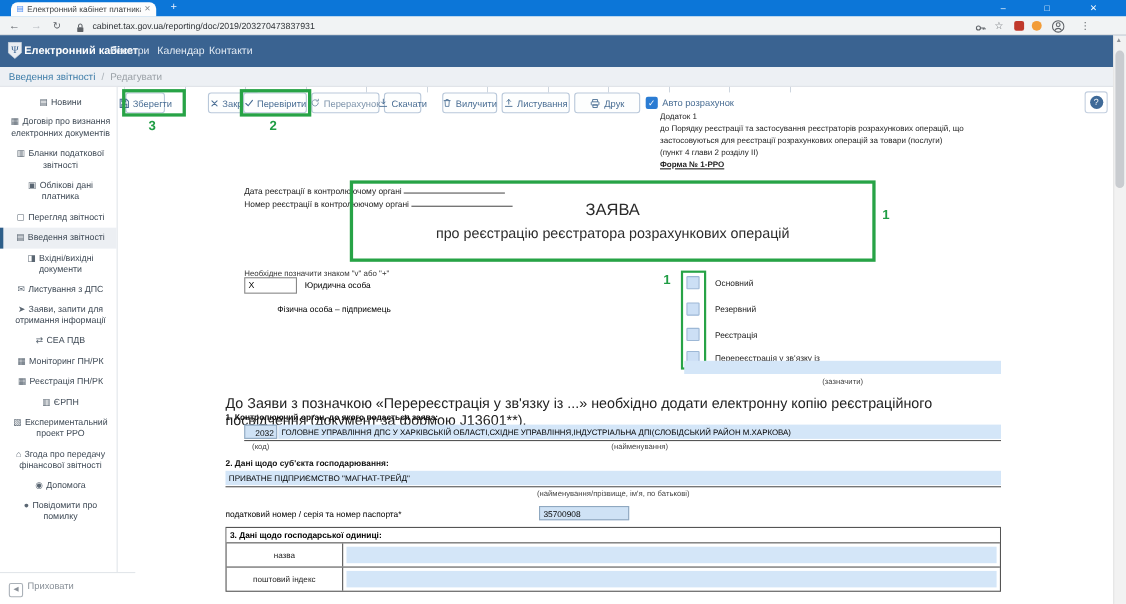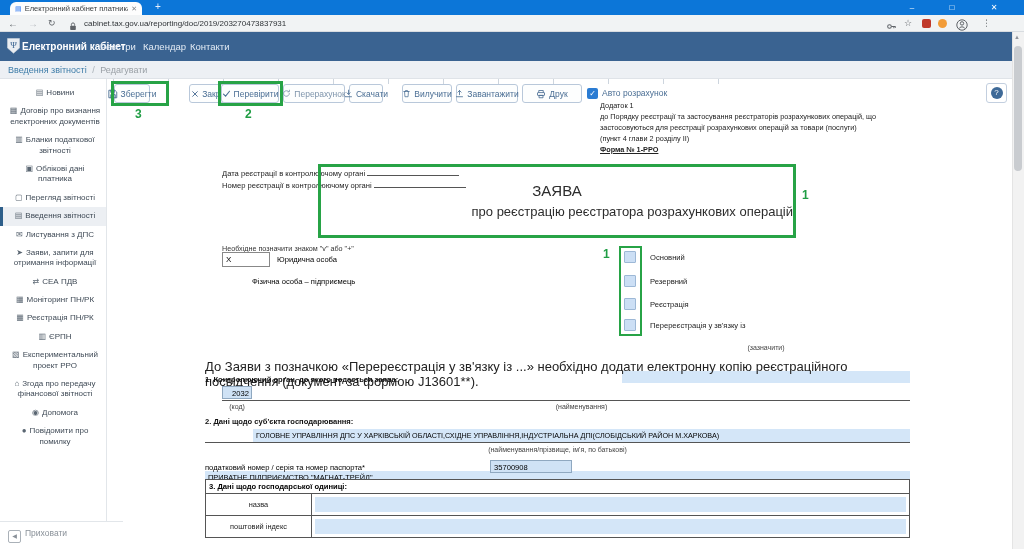--- a/index.html
+++ b/index.html
@@ -50,25 +50,25 @@
   .helpbtn{left:986px;top:83px;width:21px;height:20px;border:1px solid #c3cfdf;border-radius:3px;background:#fff;
            display:flex;align-items:center;justify-content:center;cursor:pointer;}
   .helpbtn i{font-style:normal;width:12px;height:12px;border-radius:50%;background:#3f6a98;color:#fff;
              font-size:8px;line-height:12px;text-align:center;}
   .appendix{left:600px;top:101px;width:318px;font-size:7.3px;line-height:1.5;color:#222;}
   .appendix .b{font-weight:bold;text-decoration:underline;}
   .regline{font-size:7.6px;color:#222;}
   .uline{display:inline-block;width:92px;border-bottom:1px solid #555;height:8px;}
   .titlebox{left:318px;top:164px;width:478px;height:74px;border:3px solid #27a346;text-align:center;padding-top:15px;}
   .t1{font-size:15px;color:#2c2c2c;}
-  .t2{font-size:13px;color:#2c2c2c;margin-top:5px;text-align:right;}
+  .t2{font-size:13px;color:#2c2c2c;margin-top:5px;}
   .xbox{left:222px;top:252px;width:48px;height:15px;border:1px solid #888;font-size:8px;line-height:14px;padding-left:3px;}
   .cbsq{width:12px;height:12px;background:#ccdff5;border:1px solid #9db8d6;border-radius:1px;cursor:pointer;}
   .cblbl{font-size:7.6px;color:#222;}
-  .bluefield{background:#d4e6f8;cursor:text;margin-top:43px;}
+  .bluefield{background:#d4e6f8;cursor:text;}
   .inputbox{background:#cfe2f5;border:1px solid #8fa8c0;font-size:7.6px;cursor:text;}
   .caption{font-size:7px;color:#444;text-align:center;}
   .hline{border-top:1px solid #555;height:0;}
   .sechdr{font-size:7.6px;font-weight:bold;color:#111;}
   
   .s3{left:205px;top:479px;width:705px;border:1px solid #555;}
   .s3hdr{height:13px;line-height:13px;font-size:7.6px;font-weight:bold;padding-left:3px;background:#fff;}
   .s3row{display:flex;height:21px;border-top:1px solid #555;}
   .s3lab{width:105px;border-right:1px solid #555;font-size:7.4px;display:flex;align-items:center;justify-content:center;color:#222;}
   .s3val{flex:1;padding:3px;}
@@ -140,20 +140,21 @@
   <span class="bc-page">Редагувати</span>
 </div>
 
 <div class="a sidebar">
   <div class="side-item"><span class="ic">▤</span><span>Новини</span></div>
   <div class="side-item"><span class="ic">▦</span><span>Договір про визнання електронних документів</span></div>
   <div class="side-item"><span class="ic">▥</span><span>Бланки податкової звітності</span></div>
   <div class="side-item"><span class="ic">▣</span><span>Облікові дані платника</span></div>
   <div class="side-item"><span class="ic">▢</span><span>Перегляд звітності</span></div>
   <div class="side-item active"><span class="ic">▤</span><span>Введення звітності</span></div>
+  <div class="side-item"><span class="ic">◨</span><span>Вхідні/вихідні документи</span></div>
   <div class="side-item"><span class="ic">✉</span><span>Листування з ДПС</span></div>
   <div class="side-item"><span class="ic">➤</span><span>Заяви, запити для отримання інформації</span></div>
   <div class="side-item"><span class="ic">⇄</span><span>СЕА ПДВ</span></div>
   <div class="side-item"><span class="ic">▦</span><span>Моніторинг ПН/РК</span></div>
   <div class="side-item"><span class="ic">▦</span><span>Реєстрація ПН/РК</span></div>
   <div class="side-item"><span class="ic">▥</span><span>ЄРПН</span></div>
   <div class="side-item"><span class="ic">▧</span><span>Експериментальний проект РРО</span></div>
   <div class="side-item"><span class="ic">⌂</span><span>Згода про передачу фінансової звітності</span></div>
   <div class="side-item"><span class="ic">◉</span><span>Допомога</span></div>
   <div class="side-item"><span class="ic">●</span><span>Повідомити про помилку</span></div>
@@ -199,21 +200,21 @@
 <div class="a tbtn" style="left:402px;width:50px;">
   <svg width="9" height="9" viewBox="0 0 12 12" fill="none" stroke="#4a6e94" stroke-width="1" stroke-linecap="round">
       <path d="M2.3 3.3h7.4M4.7 3.3V2h2.6v1.3M3.4 3.3l.5 7h4.2l.5-7"></path>
     </svg>
   <span>Вилучити</span>
 </div>
 <div class="a tbtn" style="left:456px;width:62px;">
   <svg width="9" height="9" viewBox="0 0 12 12" fill="none" stroke="#4a6e94" stroke-width="1.1" stroke-linecap="round">
       <path d="M6 7.6V2M3.8 4.2L6 2l2.2 2.2M2 10.3h8"></path>
     </svg>
-  <span>Завантажити</span>
+  <span>Листування</span>
 </div>
 <div class="a tbtn" style="left:522px;width:60px;">
   <svg width="10" height="10" viewBox="0 0 12 12" fill="none" stroke="#4a6e94" stroke-width="1">
       <path d="M3.3 4.3V1.8h5.4v2.5"></path>
       <rect x="1.8" y="4.3" width="8.4" height="3.4" rx="0.5"></rect>
       <path d="M3.6 7.7h4.8v2.8H3.6z"></path>
     </svg>
   <span>Друк</span>
 </div>
 

